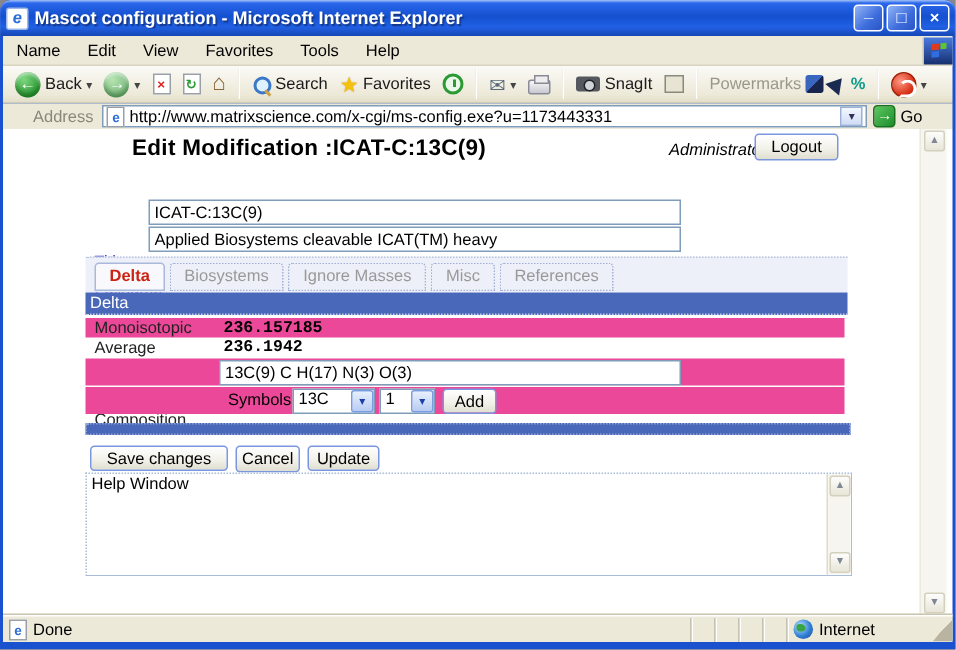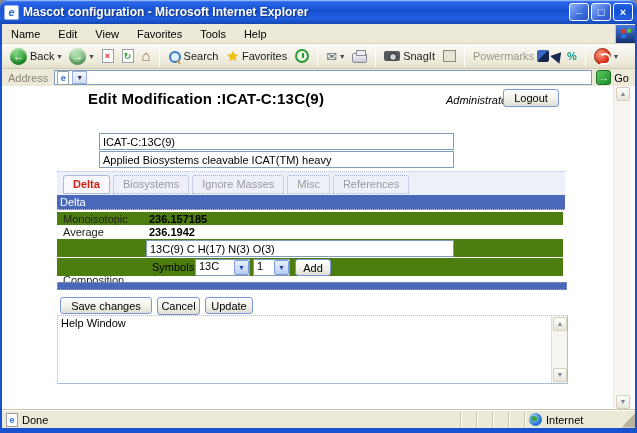--- a/index.html
+++ b/index.html
@@ -49,21 +49,21 @@
   .camera { width:16px; height:10px; background:#55585e; border-radius:2px; position:relative; }
   .camera::after { content:""; position:absolute; left:5px; top:2px; width:6px; height:6px; background:#cfd4da; border-radius:50%; border:1px solid #222; }
   .clipic { width:13px; height:12px; background:#e8e4d4; border:1px solid #8a8a7a; }
   .pmtext { color:#9a978a; }
   .pmic1 { width:12px; height:12px; background:linear-gradient(135deg,#3a66c0 50%,#18254e 50%); border-radius:2px; }
   .pmic2 { width:0; height:0; border-left:6px solid transparent; border-right:6px solid transparent; border-bottom:10px solid #1a2a50; transform:rotate(40deg); }
   .pmic3 { color:#0e9a8a; font-weight:bold; font-size:11px; }
   .acro { width:17px; height:17px; border-radius:50%; background:radial-gradient(circle at 35% 35%,#ff9a86,#d42a10 70%); border:1px solid #a02008; position:relative; }
   .acro::after { content:""; position:absolute; left:4px; top:4px; width:8px; height:8px; border:2px solid #fff; border-radius:50% 50% 50% 0; border-left-color:transparent; }
 
-  .addressbar { position:absolute; left:2px; right:2px; top:69px; height:17px; background:#ece9d8; display:flex; align-items:center; font-size:11px; padding:0 2px; }
+  .addressbar { position:absolute; left:2px; right:2px; top:69px; height:17px; background:#ece9d8; display:flex; align-items:center; font-size:11px; padding:0 16px; }
   .addr-label { color:#8a877a; padding:0 6px 0 4px; }
   .addr-input { flex:1; height:15px; background:#fff; border:1px solid #7f9db9; display:flex; align-items:center; padding:0 2px; gap:3px; }
   .addr-input .url { flex:1; font-size:11px; color:#000; white-space:nowrap; overflow:hidden; }
   .addr-drop { width:15px; height:13px; background:linear-gradient(180deg,#f4f8ff,#cfdcf5); border:1px solid #9ab0d8; font-size:8px; color:#335; text-align:center; line-height:12px; }
   .go-btn { display:flex; align-items:center; gap:3px; padding:0 4px; }
   .go-sq { width:15px; height:15px; background:linear-gradient(135deg,#5cc860,#1e8c2c); border:1px solid #187020; border-radius:3px; color:#fff; font-size:10px; font-weight:bold; text-align:center; line-height:13px; }
 
   
   .content { position:absolute; left:2px; right:2px; top:86px; height:324px; background:#fff; overflow:hidden; font-size:11px; color:#000; }
   .heading { position:absolute; left:86px; top:4px; font-size:15px; font-weight:bold; letter-spacing:.2px; }
@@ -74,23 +74,23 @@
   .secbar { position:absolute; left:55px; width:508px; height:14px; background:#4a68ba; color:#fff; font-size:11px; line-height:14px; padding-left:3px; border-bottom:1px dotted #c8d0e8; }
   .bluelbl { color:#3333cc;margin-top:32px; }
   .field-label { position:absolute; left:61px; }
   .txt-input { position:absolute; height:17px; border:1px solid #7f9db9; font-size:11px; font-family:inherit; padding:1px 3px; color:#000; background:#fff; }
 
   .tabstrip { position:absolute; left:55px; top:85px; width:508px; height:24px; background:#eef0f9; border-top:1px dotted #b9c4dd; display:flex; align-items:flex-start; padding:3px 0 0 6px; gap:3px; }
   .tab { border:1px dotted #9fb0d4; border-radius:3px 3px 0 0; padding:2px 9px 3px; font-size:11px; color:#999999; background:#eef0f9; }
   .tab.active { background:#f8f8fd; color:#cc2211; font-weight:bold; border-style:solid; border-color:#aab8da; }
 
   .row { position:absolute; left:55px; width:506px; }
-  .lav { background:#4d7c0f; }
+  .lav { background:#ec4899; }
   .rowlabel { position:absolute; left:6px; top:1px; color:#222; }
-  .rowval { position:absolute; left:92px; top:1px; font-weight:bold; }
+  .rowval { position:absolute; left:92px; top:1px; font-weight:bold;font-family:Liberation Mono, monospace; }
 
   .sel { position:absolute; height:17px; background:#fff; border:1px solid #7f9db9; display:flex; align-items:flex-start; }
   .sel .selval { flex:1; padding-left:3px; font-size:11px; }
   .sel .selbtn { width:15px; height:15px; background:linear-gradient(180deg,#e8f0fd,#b8ccf2); border:1px solid #7a9ce0; border-radius:2px; font-size:8px; color:#1c3fa8; text-align:center; line-height:13px; }
 
   .footerbar { position:absolute; left:55px; top:196px; width:510px; height:8px; background:#4a68ba; border:1px dotted #8fa2d4; }
 
   .helpwin { position:absolute; left:55px; top:229px; width:511px; height:69px; border:1px solid #aabcd8; border-style:dotted solid solid dotted; background:#fff; }
   .helpwin .helptext { position:absolute; left:3px; top:1px; }
   .vscroll { position:absolute; top:0; bottom:0; width:16px; background:#f6f5f0; border-left:1px solid #e0ddd0; }
@@ -199,20 +199,21 @@
     <div class="tbtn">
       <span class="acro"></span>
       <span class="drop">▾</span>
     </div>
   </div>
 
   <div class="addressbar">
     <span class="addr-label">Address</span>
     <div class="addr-input">
       <span class="pageic" style="color:#2a6cd8">e</span>
+      <span class="url">http://www.matrixscience.com/x-cgi/ms-config.exe?u=1173443331</span>
       <span class="addr-drop">▾</span>
     </div>
     <div class="go-btn">
       <span class="go-sq">→</span>
       <span>Go</span>
     </div>
   </div>
 
   <div class="content">
 

